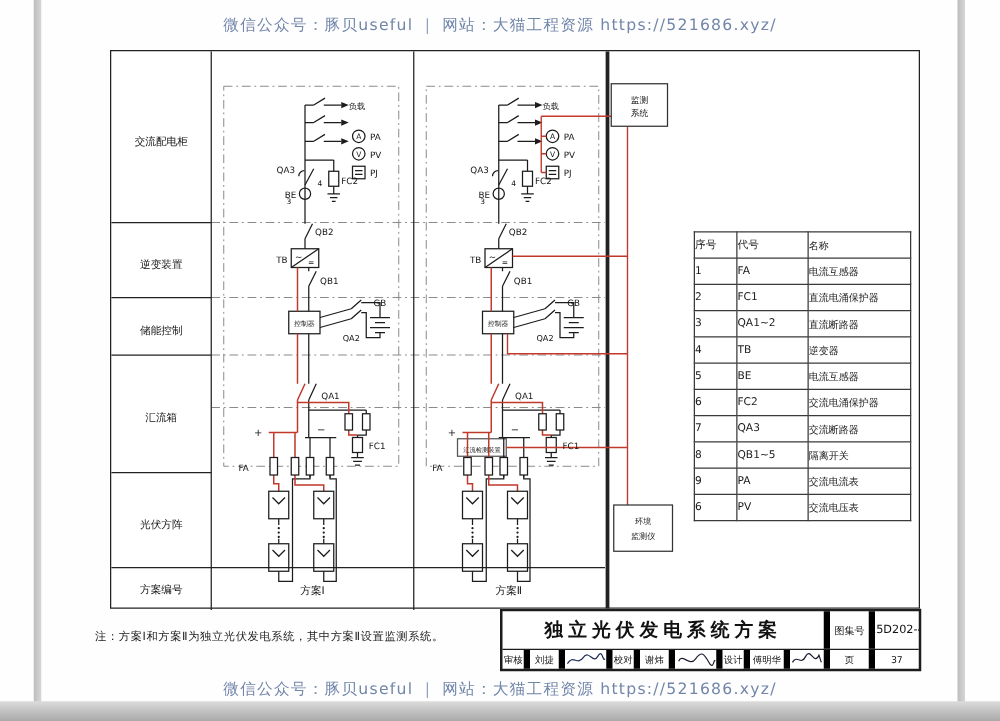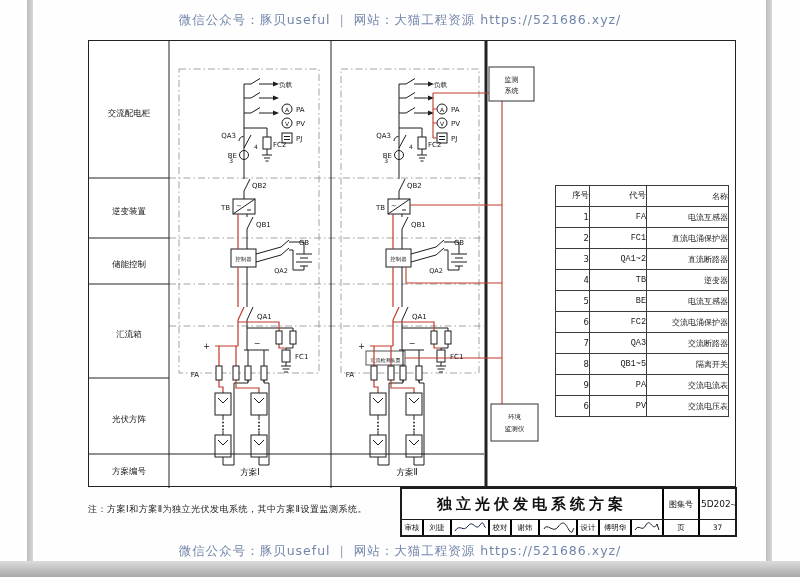--- a/index.html
+++ b/index.html
@@ -12,35 +12,35 @@
   .edge { position:absolute; background:linear-gradient(90deg,#bdbdbd,#d6d6d6); }
   .edge.left  { left:27px; top:0; width:6px; height:577px; }
   .edge.right { left:766px; top:0; width:6px; height:577px; }
   .edge.bottom{ left:0; top:561px; width:800px; height:16px;
     background:linear-gradient(180deg,#dcdcdc,#a8a8a8); }
   .frame { position:absolute; left:88px; top:40px; width:648px; height:447px;
     border:1px solid #222; background:#fff; }
   svg text { font-family:"DejaVu Sans", sans-serif; fill:#151515; }
   .legend { position:absolute; left:555px; top:185px; width:173px;
     border-collapse:collapse; table-layout:fixed; background:#fff; }
-  .legend td { border:1px solid #3a3a3a; height:21px; text-align:right;
+  .legend td { border:1px solid #3a3a3a; height:21px; text-align:left;
     font-size:8.5px; color:#1b1b1b; overflow:hidden; white-space:nowrap; }
-  .legend .c-no { width:34px; } .legend .c-code { width:57px;font-family:Liberation Mono, monospace; } .legend .c-name { width:82px; font-size:8px; }
+  .legend .c-no { width:34px; } .legend .c-code { width:57px; } .legend .c-name { width:82px; font-size:8px; }
   .titleblock { position:absolute; left:400px; top:487px; width:337px; height:50px;
     border:2px solid #1d1d1d; background:#fff; display:flex; flex-direction:column; }
   .tb-top { display:flex; height:31px; border-bottom:1px solid #1d1d1d; }
   .tb-bottom { display:flex; flex:1; }
   .tb-cell { display:flex; align-items:center; justify-content:center;
-    border-right:2px solid #000000; color:#111; overflow:hidden; white-space:nowrap; }
+    border-right:5px solid #000000; color:#111; overflow:hidden; white-space:nowrap; }
   .tb-cell:last-child { border-right:none; }
   .tb-title { flex:0 0 262px; font-size:15px; font-weight:600; letter-spacing:4px; }
   .tb-atlas-label { flex:0 0 36px; font-size:8px; }
   .tb-atlas-no { flex:1 1 auto; font-size:9px; }
   .tb-s { font-size:7.5px; }
-  .note { position:absolute; left:88px; top:503px; font-size:9px; color:#1c1c1c; letter-spacing:0.5px; }
+  .note { position:absolute; left:76px; top:503px; font-size:9px; color:#1c1c1c; letter-spacing:0.5px; }
 </style>
 </head>
 <body>
 
 <div class="page">
 
   <div class="watermark top">微信公众号：豚贝useful ｜ 网站：大猫工程资源 https://521686.xyz/</div>
 
   <div class="frame">
     <svg id="diagram" width="648" height="447" viewBox="0 0 648 447">

